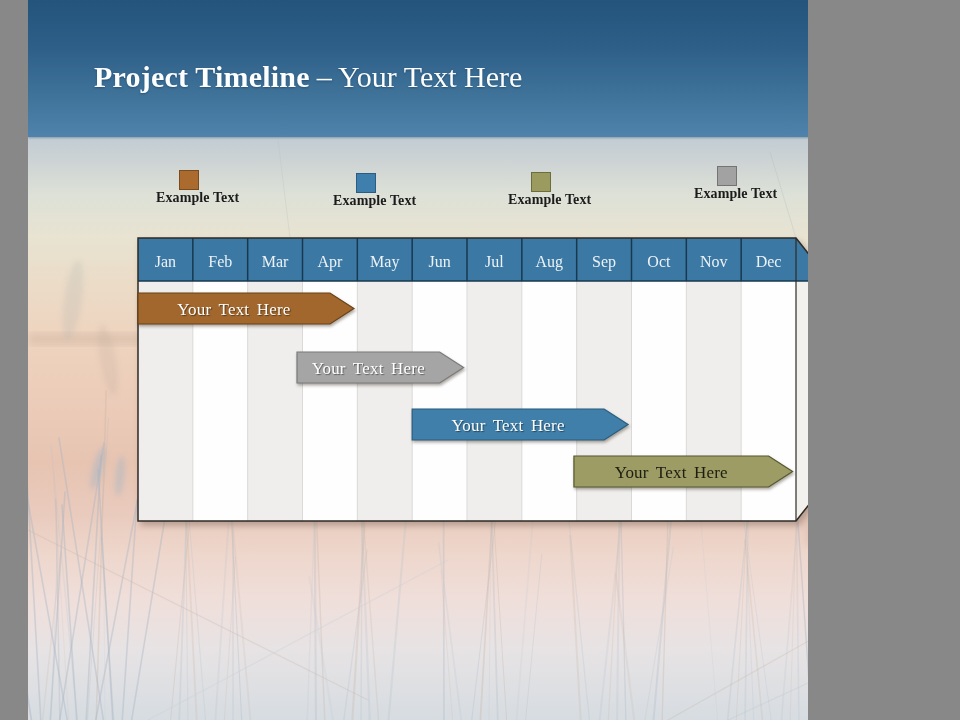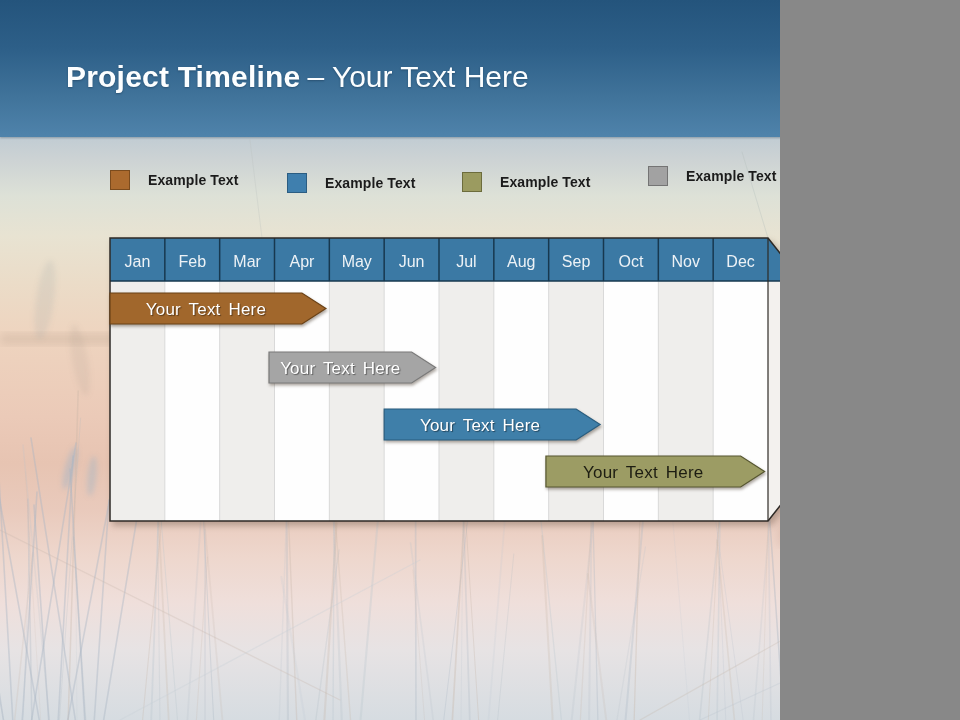--- a/index.html
+++ b/index.html
@@ -1,28 +1,28 @@
 <!DOCTYPE html>
 <html><head>
 <meta charset="utf-8">
 <style>
   html,body{margin:0;padding:0;background:#888;}
   .slide{position:relative;width:780px;height:720px;overflow:hidden;
-         font-family:Liberation Sans, sans-serif;background:#e9d6c6;}
+         font-family:Liberation Serif, serif;background:#e9d6c6;margin-left:28px;}
   svg.layer{position:absolute;left:0;top:0;}
   
   .titlebar{position:absolute;left:0;top:0;width:960px;height:137px;
             background:linear-gradient(180deg,#24547c 0%,#2d5f88 35%,#40739a 70%,#4f83ab 100%);
             box-shadow:0 1px 2px rgba(40,60,80,.35);}
   .title{position:absolute;left:66px;top:60px;color:#fcfeff;font-size:30px;line-height:34px;
          text-shadow:0 1px 2px rgba(8,30,50,.35);white-space:nowrap;}
   .t-bold{font-weight:bold;letter-spacing:.2px;}
   .t-rest{font-weight:400;margin-left:7px;}
   
-  .legend-item{position:absolute;display:flex;align-items:center;}
+  .legend-item{position:absolute;display:flex;align-items:center;flex-direction:column;}
   .swatch{width:18px;height:18px;border:1px solid #555;flex:0 0 auto;}
   .legend-label{font-size:14px;font-weight:bold;color:#1b1b1b;margin-left:18px;
                 letter-spacing:.1px;white-space:nowrap;}
   
   .chart-shadow{filter:drop-shadow(3px 4px 3px rgba(90,70,55,.35));}
   .bars-shadow{filter:drop-shadow(1.5px 2px 1.5px rgba(50,35,20,.4));}
   .month-label{font-size:16px;fill:#edf2f6;}
   .bar-label{font-size:17px;word-spacing:3px;letter-spacing:.2px;}
   .bar-label.shadowed{text-shadow:1px 1.5px 1px rgba(0,0,0,.45);}
 </style>

